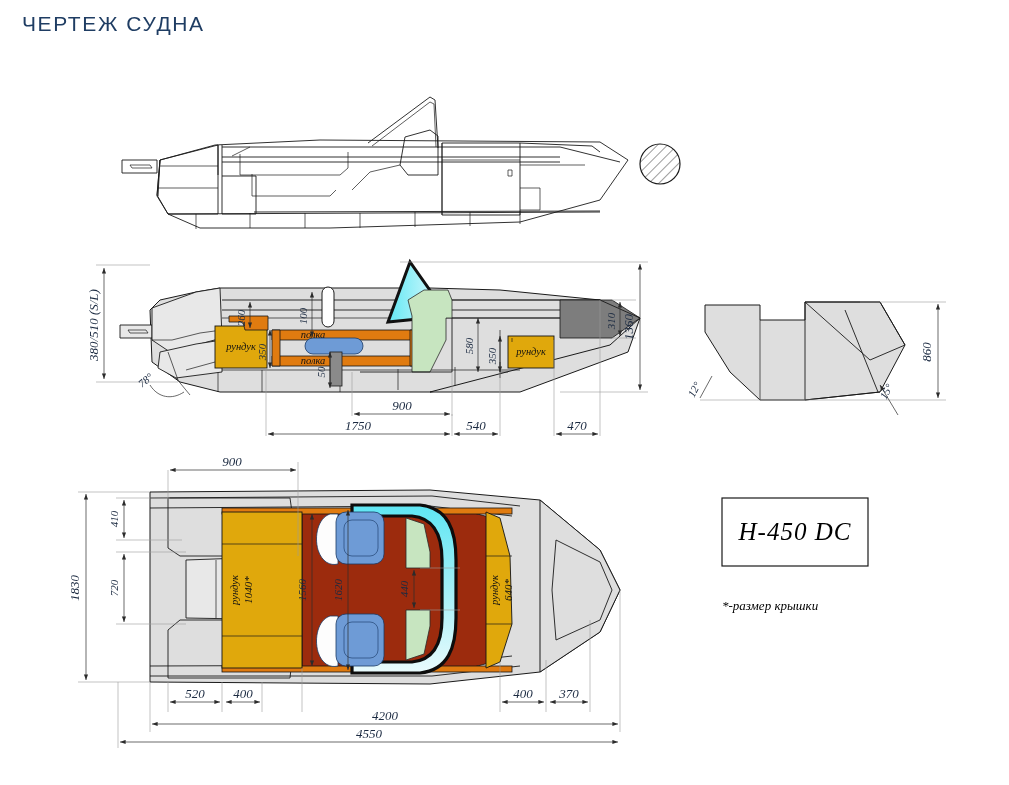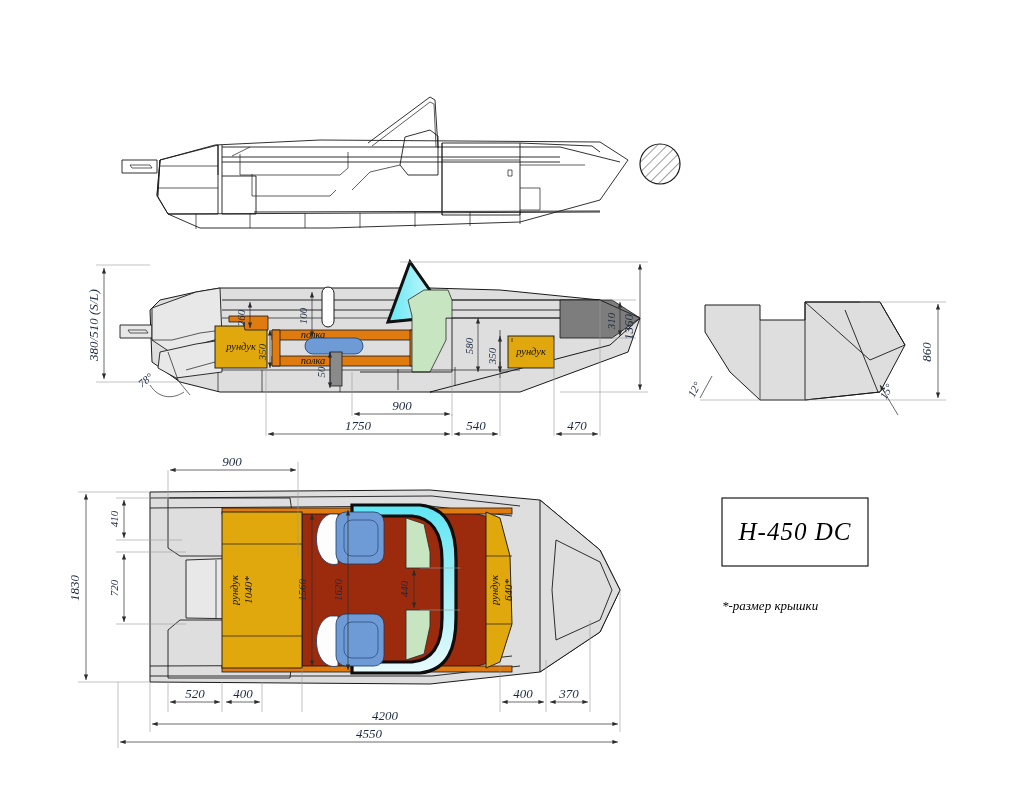--- a/index.html
+++ b/index.html
@@ -27,20 +27,21 @@
   .seat{fill:#6e9bd6;stroke:#1a3a66;stroke-width:0.8;}
   .seatw{fill:#fdfdfd;stroke:#1a3a66;stroke-width:0.8;}
   .green{fill:#c7e5c0;stroke:#2a2a2a;stroke-width:0.8;}
   .dgrey{fill:#7d7d7d;stroke:#141414;stroke-width:0.8;}
 </style>
 </head>
 <body>
 
 <div class="page">
 
+  <div id="page-title">ЧЕРТЕЖ СУДНА</div>
 
   <svg width="1009" height="785" viewBox="0 0 1009 785">
     <defs>
       <pattern id="hatch" width="8" height="8" patternTransform="rotate(45)" patternUnits="userSpaceOnUse">
         <line x1="0" y1="0" x2="0" y2="8" stroke="#222" stroke-width="0.8"></line>
       </pattern>
       <pattern id="hatchc" width="7" height="7" patternTransform="rotate(45)" patternUnits="userSpaceOnUse">
         <rect width="7" height="7" fill="#ffffff"></rect>
         <line x1="0" y1="0" x2="0" y2="7" stroke="#222" stroke-width="0.9"></line>
       </pattern>

